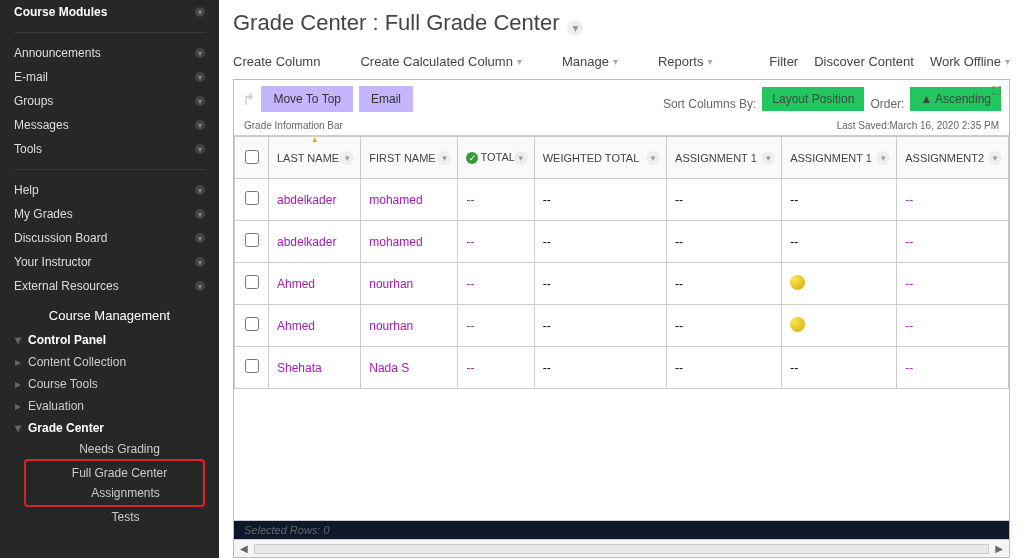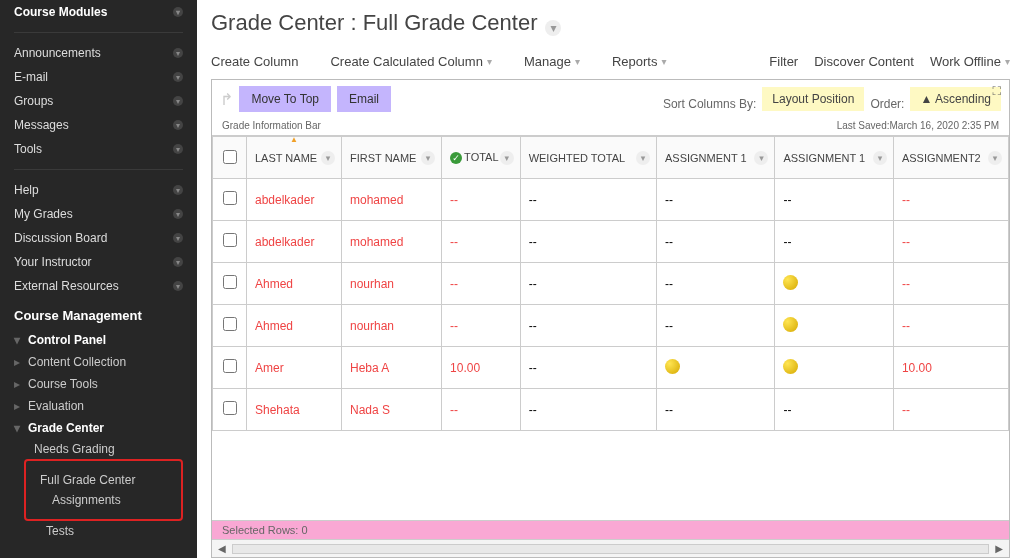--- a/index.html
+++ b/index.html
@@ -1,55 +1,55 @@
 <!DOCTYPE html>
 <html><head>
 <meta charset="utf-8">
 <style>
 * { box-sizing: border-box; margin: 0; padding: 0; }
 body { font-family: "Helvetica Neue", Arial, sans-serif; font-size: 13px; background: #fff; width: 1024px; height: 558px; overflow: hidden; display: flex; }
-.sidebar { width: 197px; background: #272727; color: #bbb; height: 100%; padding: 0 14px; overflow-y: auto; }
+.sidebar { width: 219px; background: #272727; color: #bbb; height: 100%; padding: 0 14px; overflow-y: auto; text-align: center; }
 .sidebar-item { display: flex; align-items: center; justify-content: space-between; font-size: 12px; padding: 5px 0; color: #ddd; cursor: pointer; }
 .sidebar-item.bold { font-weight: bold; color: #fff; }
 .chev { width: 10px; height: 10px; border-radius: 50%; background: #444; display: inline-flex; align-items: center; justify-content: center; font-size: 8px; color: #888; }
 hr.side-sep { border: none; border-top: 1px solid #3a3a3a; margin: 8px 0; }
-.section-heading { font-weight: bold; color: #fff; font-size: 13px; padding: 10px 0 6px; }
+.section-heading { font-weight: normal; color: #fff; font-size: 13px; padding: 10px 0 6px; }
 .panel-sub { color: #ccc; font-size: 12px; padding: 4px 0; cursor: pointer; display: flex; align-items: center; }
 .panel-sub .caret { margin-right: 6px; color: #666; width: 8px; }
 .panel-sub.bold { font-weight: bold; color: #fff; }
 .panel-sub-indent { padding-left: 20px; font-size: 12px; color: #ccc; cursor: pointer; padding-top: 3px; padding-bottom: 3px; }
-.highlight-box { border: 2px solid #d22; border-radius: 4px; margin-left: 10px; padding: 9px 4px; }
+.highlight-box { border: 2px solid #d22; border-radius: 4px; margin-left: 10px; padding: 2px 4px; }
 .main { flex: 1; padding: 10px 14px 0 14px; overflow: hidden; display: flex; flex-direction: column; }
 .page-title-row { display: flex; align-items: flex-end; }
 .page-title { font-size: 22px; color: #444; font-weight: normal; }
 .title-chev { margin-left: 8px; color: #999; font-size: 12px; background: #eee; border-radius: 50%; width: 16px; height: 16px; display: inline-flex; align-items: center; justify-content: center; }
 .subtitle { font-style: italic; color: #666; font-size: 12px; margin-top: 4px; }
 .more-help { text-decoration: underline; color: #666; cursor: pointer; }
 .toolbar { display: flex; align-items: center; margin-top: 18px; margin-bottom: 10px; }
-.toolbar-left { display: flex; gap: 32px; }
+.toolbar-left { display: flex; gap: 40px; }
 .toolbar a { color: #444; font-size: 13px; text-decoration: none; cursor: pointer; display: inline-flex; align-items: center; }
 .toolbar-right { margin-left: auto; display: flex; gap: 16px; }
 .dd-caret { margin-left: 4px; color: #aaa; font-size: 10px; }
 .grid-panel { border: 1px solid #bbb; flex: 1; display: flex; flex-direction: column; min-height: 0; }
 .panel-top { display: flex; align-items: center; padding: 6px 8px; position: relative; }
 .panel-top .btn { background: #c4b5fd; border: none; padding: 6px 12px; font-size: 12px; color: #333; margin-right: 6px; cursor: pointer; }
 .sort-group { margin-left: auto; display: flex; align-items: flex-end; font-size: 12px; color: #666; gap: 6px; }
-.sort-btn { background: #fef9c3; padding: 5px 10px; border: none; font-size: 12px; color: #444; cursor: pointer; }
+.sort-btn { background: #22c55e; padding: 5px 10px; border: none; font-size: 12px; color: #444; cursor: pointer; }
 .gib-row { display: flex; justify-content: space-between; font-size: 10px; color: #666; padding: 2px 10px 4px; border-bottom: 1px solid #ccc; }
 .table-wrap { overflow: auto; flex: 1; }
 table { border-collapse: collapse; width: 100%; }
 th, td { border: 1px solid #ccc; padding: 0 8px; font-size: 12px; text-align: left; height: 42px; vertical-align: middle; }
 th { background: #fafafa; font-weight: normal; color: #444; position: relative; font-size: 11px; }
 th .col-chev { position: absolute; right: 6px; top: 50%; transform: translateY(-50%); width: 14px; height: 14px; border-radius: 50%; background: #eee; color: #999; font-size: 9px; display: inline-flex; align-items: center; justify-content: center; }
 th.ck, td.ck { width: 34px; text-align: center; }
 input.chk { width: 14px; height: 14px; }
-td.link { color: #ef4444; cursor: pointer; }
+td.link { color: #a21caf; cursor: pointer; }
 .status-dot { width: 15px; height: 15px; border-radius: 50%; background: radial-gradient(circle at 30% 30%, #ffe552, #d5a800); display: inline-block; }
 .green-check { width: 12px; height: 12px; border-radius: 50%; background: #3a9a3a; display: inline-flex; align-items: center; justify-content: center; color: #fff; font-size: 9px; margin-right: 2px; }
-.sel-row { border-top: 1px solid #ccc; font-size: 11px; color: #666; padding: 3px 10px; background: #f9a8d4; }
+.sel-row { border-top: 1px solid #ccc; font-size: 11px; color: #666; padding: 3px 10px; background: #0f172a; font-style: italic; }
 .hscroll { height: 18px; background: #f4f4f4; border-top: 1px solid #ccc; display: flex; align-items: center; padding: 0 6px; }
 .hscroll-track { flex: 1; height: 10px; background: #e8e8e8; border: 1px solid #ccc; margin: 0 6px; position: relative; }
 .hscroll-arrow { font-size: 10px; color: #666; cursor: pointer; }
 .expand-icon { position: absolute; top: 4px; right: 8px; font-size: 12px; color: #666; cursor: pointer; }
 .sort-arrow { position: absolute; top: -2px; left: 50%; transform: translateX(-50%); font-size: 8px; color: #f0a028; }
 .move-icon { color: #ccc; font-size: 16px; margin-right: 6px; display: inline-flex; align-items: center; }
 </style>
 </head>
 <body>
 
@@ -230,30 +230,20 @@
               <td class="link">Ahmed</td>
               <td class="link">nourhan</td>
               <td class="link">--</td>
               <td>--</td>
               <td>--</td>
               <td><span class="status-dot"></span></td>
               <td class="link">--</td>
             </tr>
             <tr>
               <td class="ck"><input type="checkbox" class="chk" style=""></td>
-              <td class="link">Amer</td>
-              <td class="link">Heba A</td>
-              <td class="link">10.00</td>
-              <td>--</td>
-              <td><span class="status-dot"></span></td>
-              <td><span class="status-dot"></span></td>
-              <td class="link">10.00</td>
-            </tr>
-            <tr>
-              <td class="ck"><input type="checkbox" class="chk" style=""></td>
               <td class="link">Shehata</td>
               <td class="link">Nada S</td>
               <td class="link">--</td>
               <td>--</td>
               <td>--</td>
               <td>--</td>
               <td class="link">--</td>
             </tr>
           </tbody>
       </table>

